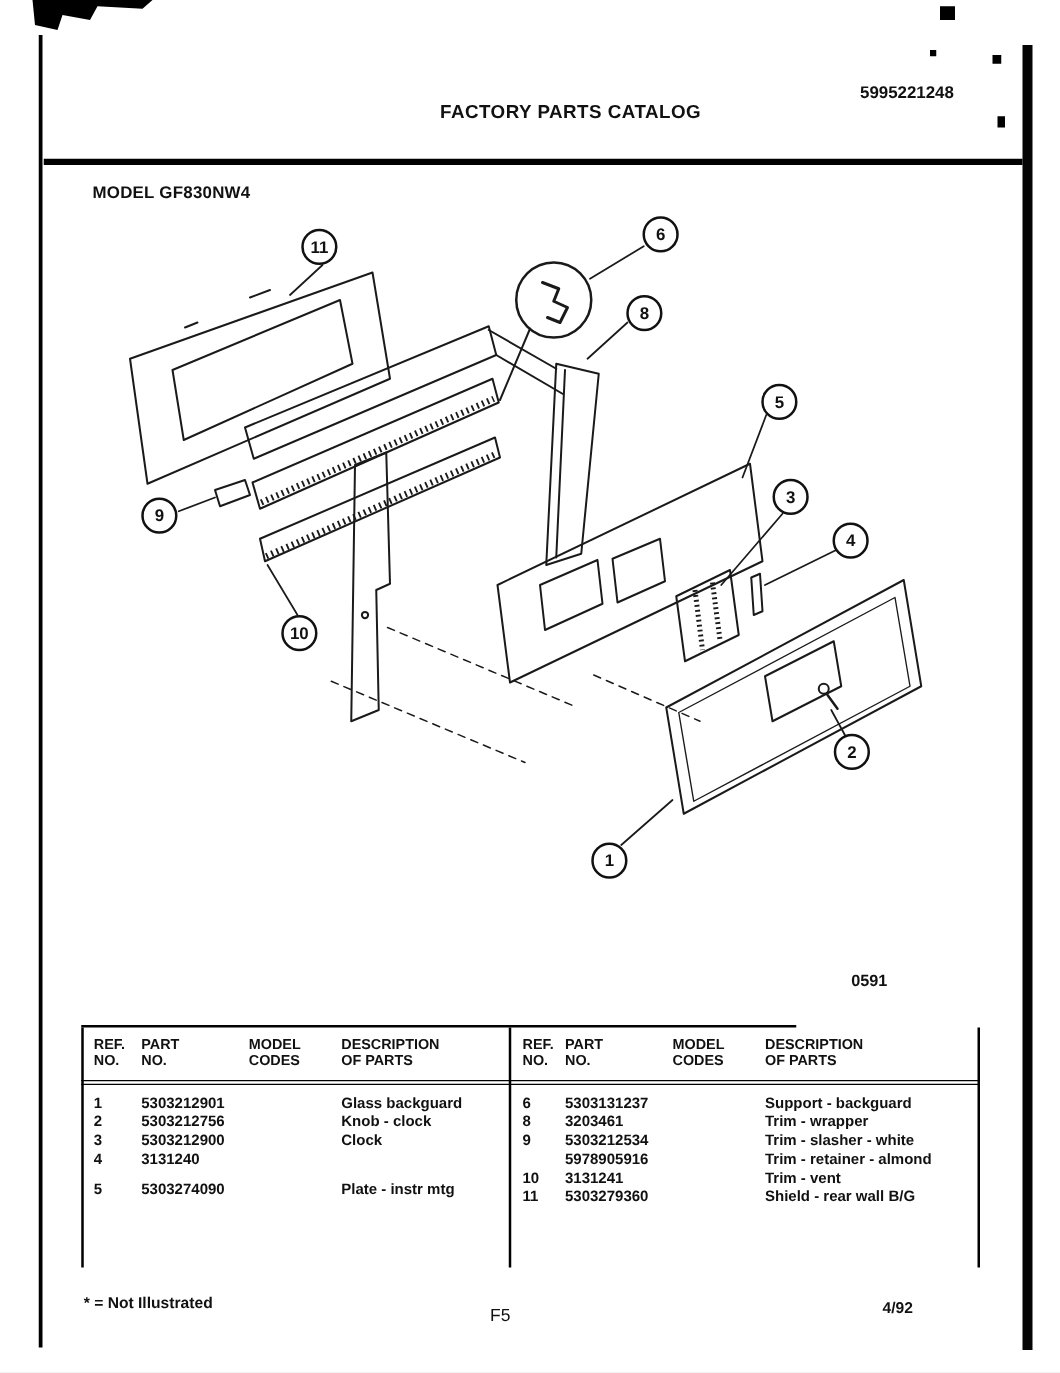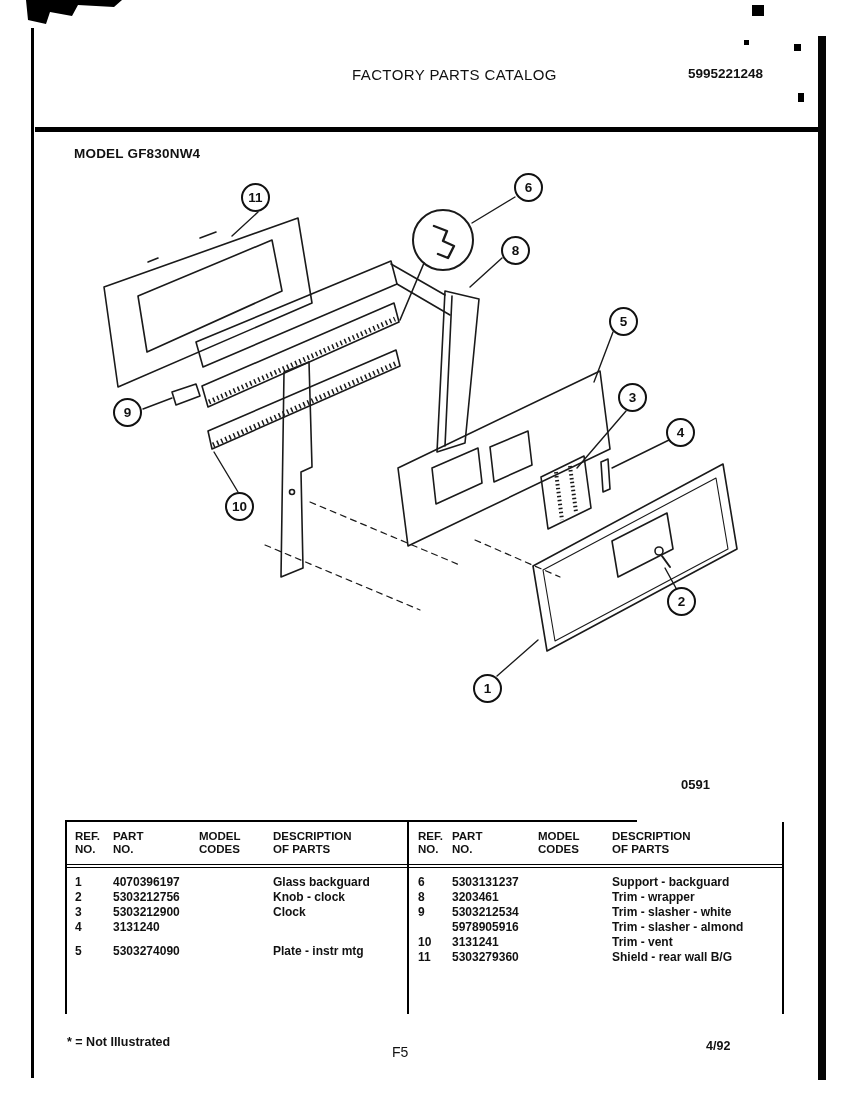--- a/index.html
+++ b/index.html
@@ -1,21 +1,21 @@
 <!DOCTYPE html>
 <html><head>
 <meta charset="utf-8">
 <style>
   html,body{margin:0;padding:0;background:#e8e8e8;}
   .page{position:relative;width:848px;height:1098px;background:#ffffff;overflow:hidden;
         font-family:"Liberation Sans",sans-serif;color:#111;}
   .abs{position:absolute;}
   
   .brand{left:72px;top:60px;font-size:14.5px;font-weight:700;line-height:18px;letter-spacing:.3px;}
-  .cat-title{left:352px;top:66px;font-size:15px;font-weight:400;letter-spacing:.4px;}
+  .cat-title{left:352px;top:81px;font-size:15px;font-weight:700;letter-spacing:.4px;}
   .cat-num{left:688px;top:66px;font-size:13.5px;font-weight:700;}
   .rule{left:35px;top:127px;width:783px;height:5px;background:#000;}
   .model{left:74px;top:146px;font-size:13.5px;font-weight:700;letter-spacing:.2px;}
   .pagecode{left:681px;top:777px;font-size:13px;font-weight:700;}
   
   .edge-l{left:31px;top:28px;width:3px;height:1050px;background:#000;}
   .edge-r{left:818px;top:36px;width:8px;height:1044px;background:#050505;}
   
   svg.art{position:absolute;left:0;top:0;pointer-events:none;}
   .callout{position:absolute;width:29px;height:29px;border:2px solid #111;border-radius:50%;
@@ -167,21 +167,21 @@
     <div class="half left">
       <div class="thead">
         <div><span>REF.</span><br><span>NO.</span></div>
         <div><span>PART</span><br><span>NO.</span></div>
         <div><span>MODEL</span><br><span>CODES</span></div>
         <div><span>DESCRIPTION</span><br><span>OF PARTS</span></div>
       </div>
       <div class="tbody">
         <div class="tr">
           <div class="td">1</div>
-          <div class="td">4070396197</div>
+          <div class="td">5303212901</div>
           <div class="td"></div>
           <div class="td">Glass backguard</div>
         </div>
         <div class="tr">
           <div class="td">2</div>
           <div class="td">5303212756</div>
           <div class="td"></div>
           <div class="td">Knob - clock</div>
         </div>
         <div class="tr">
@@ -227,21 +227,21 @@
         <div class="tr">
           <div class="td">9</div>
           <div class="td">5303212534</div>
           <div class="td"></div>
           <div class="td">Trim - slasher - white</div>
         </div>
         <div class="tr">
           <div class="td"></div>
           <div class="td">5978905916</div>
           <div class="td"></div>
-          <div class="td">Trim - slasher - almond</div>
+          <div class="td">Trim - retainer - almond</div>
         </div>
         <div class="tr">
           <div class="td">10</div>
           <div class="td">3131241</div>
           <div class="td"></div>
           <div class="td">Trim - vent</div>
         </div>
         <div class="tr">
           <div class="td">11</div>
           <div class="td">5303279360</div>

